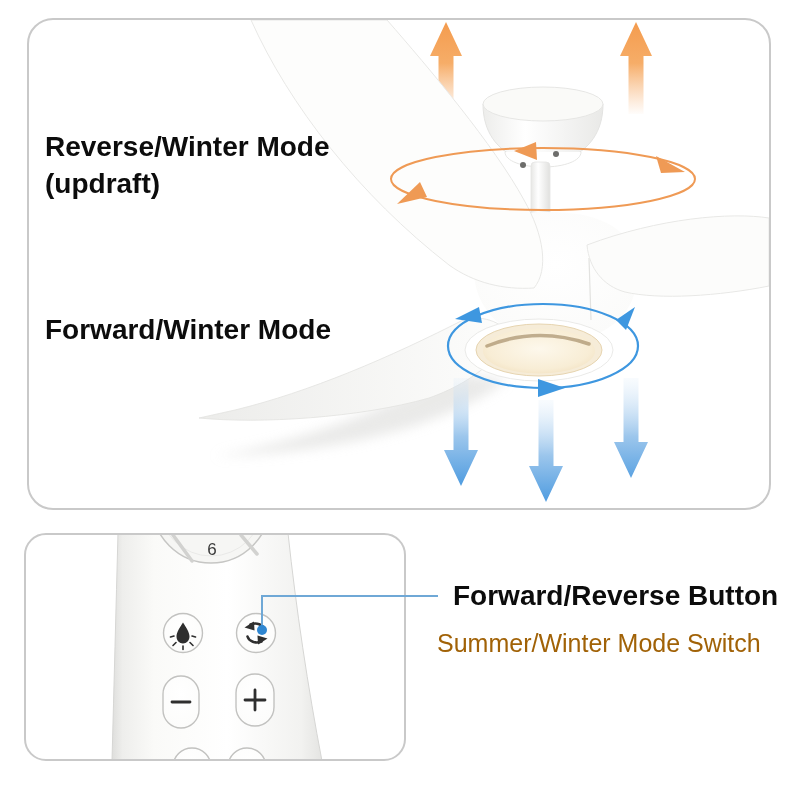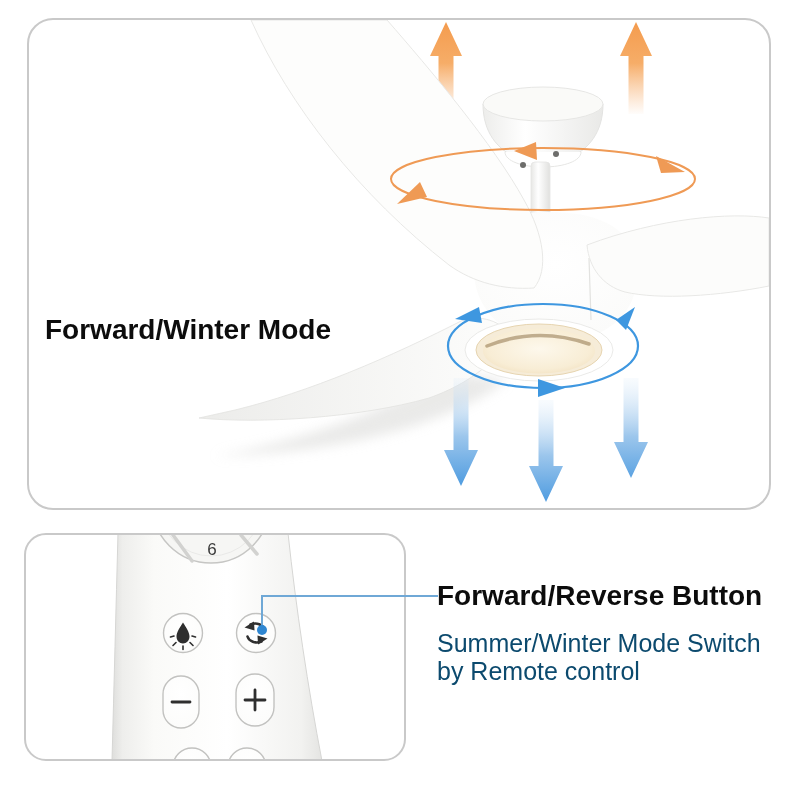--- a/index.html
+++ b/index.html
@@ -16,22 +16,22 @@
   .mode-label{
     position:absolute;left:16px;color:#0c0c0c;font-size:28px;font-weight:700;
     line-height:37px;letter-spacing:0px;white-space:nowrap;
   }
   #reverse-label{top:108px;}
   #forward-label{top:291px;}
   .callout-line-h{position:absolute;left:262px;top:595px;width:176px;height:2px;background:#6fa8d6;z-index:10;}
   .callout-line-v{position:absolute;left:261px;top:595px;width:2px;height:37px;background:#6fa8d6;z-index:10;}
   .callout-dot{position:absolute;left:257px;top:625px;width:10px;height:10px;border-radius:50%;background:#2e86d1;z-index:11;}
   .callout-text{position:absolute;left:437px;top:580px;z-index:10;}
-  .callout-title{font-size:28px;font-weight:700;color:#0c0c0c;white-space:nowrap;}
-  .callout-desc{margin-top:17px;font-size:25px;font-weight:400;color:#0c4a6e;line-height:28px;white-space:nowrap;}
+  .callout-title{font-size:28px;font-weight:700;color:#0c0c0c;white-space:nowrap;margin-left:16px;}
+  .callout-desc{margin-top:17px;font-size:25px;font-weight:400;color:#a16207;line-height:28px;white-space:nowrap;}
   svg text{font-family:"Liberation Sans",sans-serif;}
 </style>
 </head>
 <body>
 
 <div id="fan-panel" class="panel">
 
   <svg width="740" height="488" viewBox="0 0 740 488">
     <defs>
       <linearGradient id="upArrowGrad" x1="0" y1="0" x2="0" y2="96" gradientUnits="userSpaceOnUse">
@@ -129,20 +129,24 @@
       </g>
     </g>
 
     <g>
       <path fill="url(#dnArrowGrad1)" d="M424.5,358 L439.5,358 L439.5,430 L449,430 L432,466 L415,430 L424.5,430 Z"></path>
       <path fill="url(#dnArrowGrad2)" d="M509.5,380 L524.5,380 L524.5,446 L534,446 L517,482 L500,446 L509.5,446 Z"></path>
       <path fill="url(#dnArrowGrad1)" d="M594.5,358 L609.5,358 L609.5,422 L619,422 L602,458 L585,422 L594.5,422 Z"></path>
     </g>
   </svg>
 
+  <div class="mode-label" id="reverse-label">
+    <div>Reverse/Winter Mode</div>
+    <div>(updraft)</div>
+  </div>
   <div class="mode-label" id="forward-label">
     <div>Forward/Winter Mode</div>
   </div>
 </div>
 
 <div id="remote-panel" class="panel">
   <svg width="378" height="224" viewBox="0 0 378 224">
     <defs>
       <linearGradient id="rcGrad" x1="86" y1="0" x2="296" y2="0" gradientUnits="userSpaceOnUse">
         <stop offset="0" stop-color="#dededc"></stop>
@@ -219,15 +223,14 @@
 </div>
 
 <div class="callout-line-h"></div>
 <div class="callout-line-v"></div>
 <div class="callout-dot"></div>
 
 <div class="callout-text">
   <div class="callout-title">Forward/Reverse Button</div>
   <div class="callout-desc">
     <div>Summer/Winter Mode Switch</div>
-    <div>by Remote control</div>
   </div>
 </div>
 
 </body></html>

